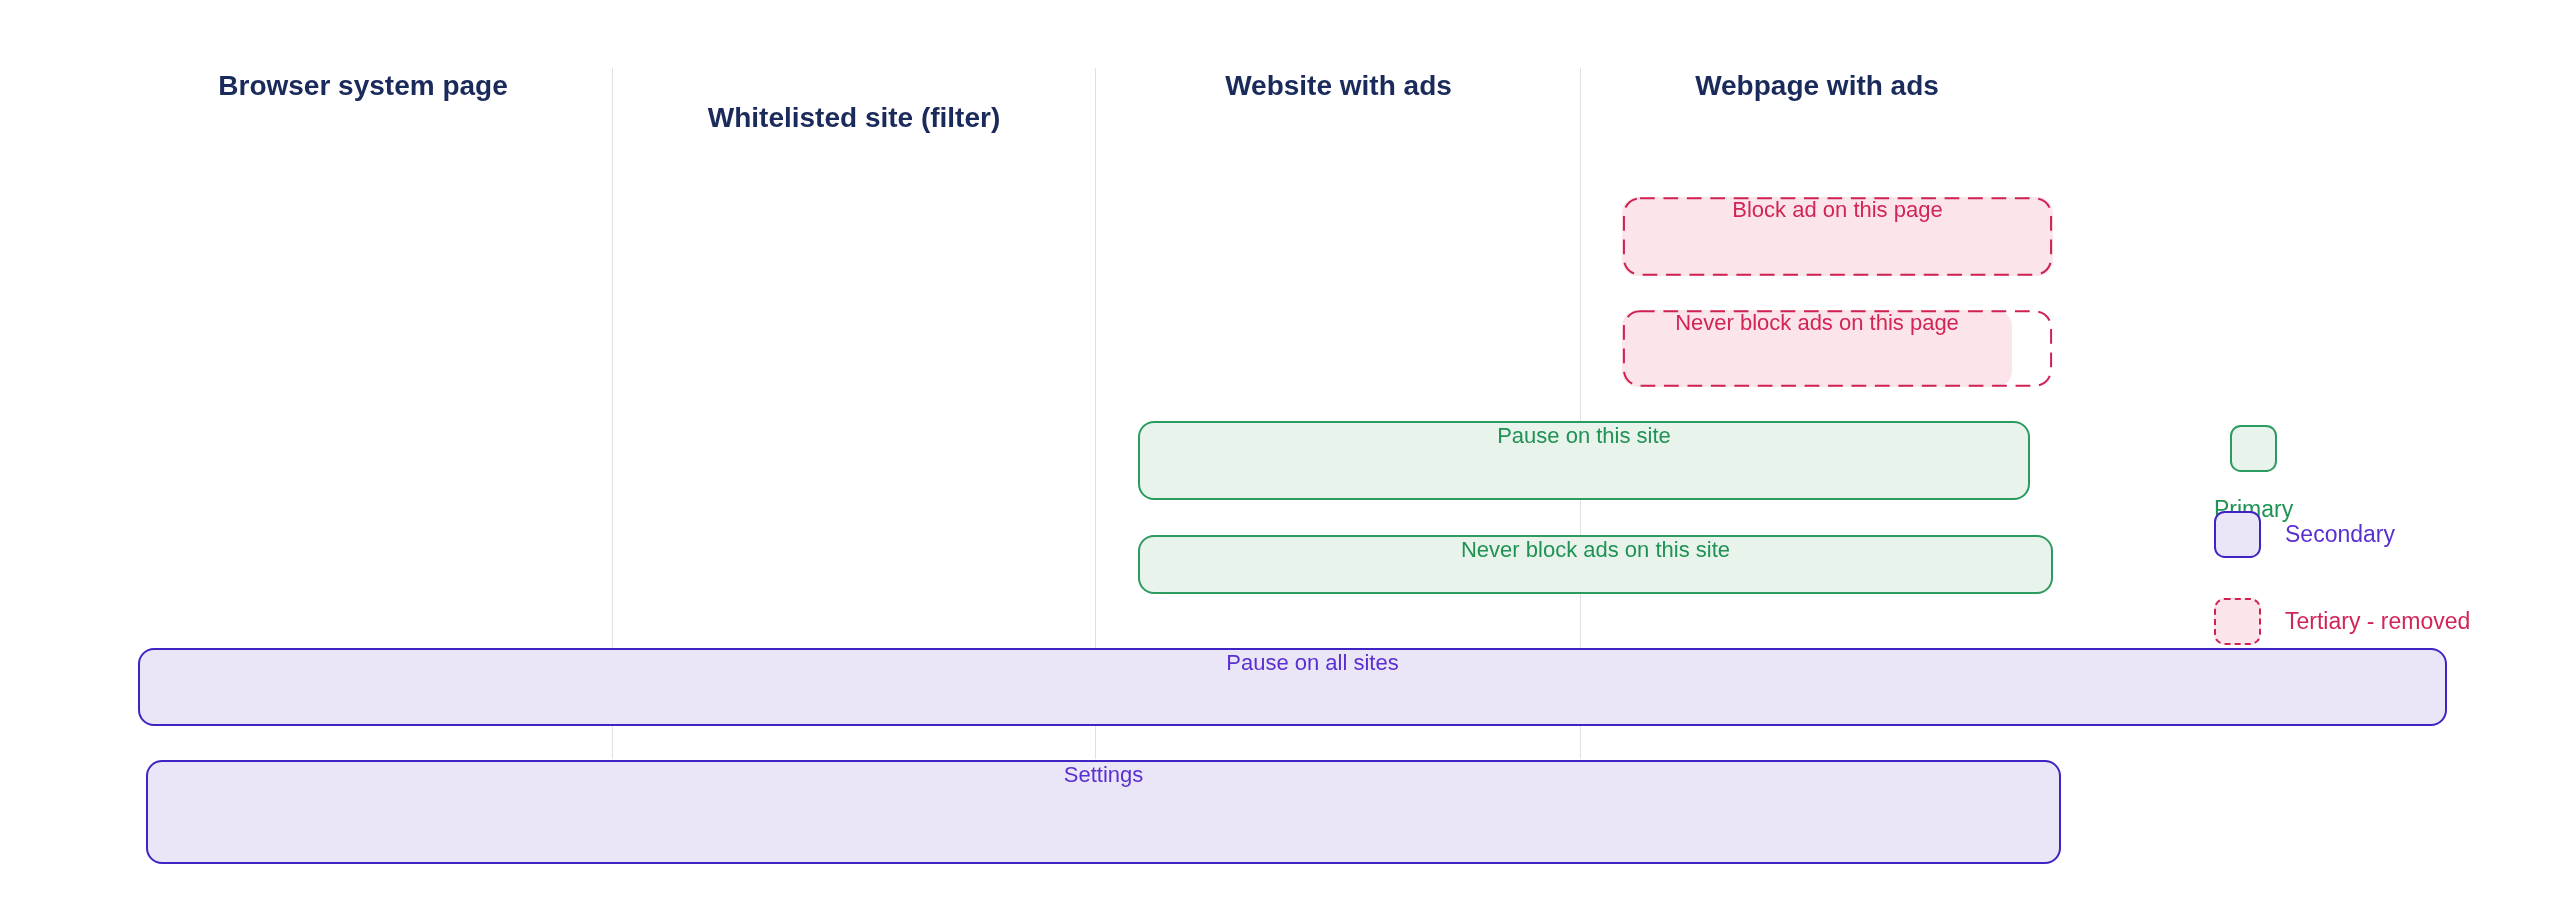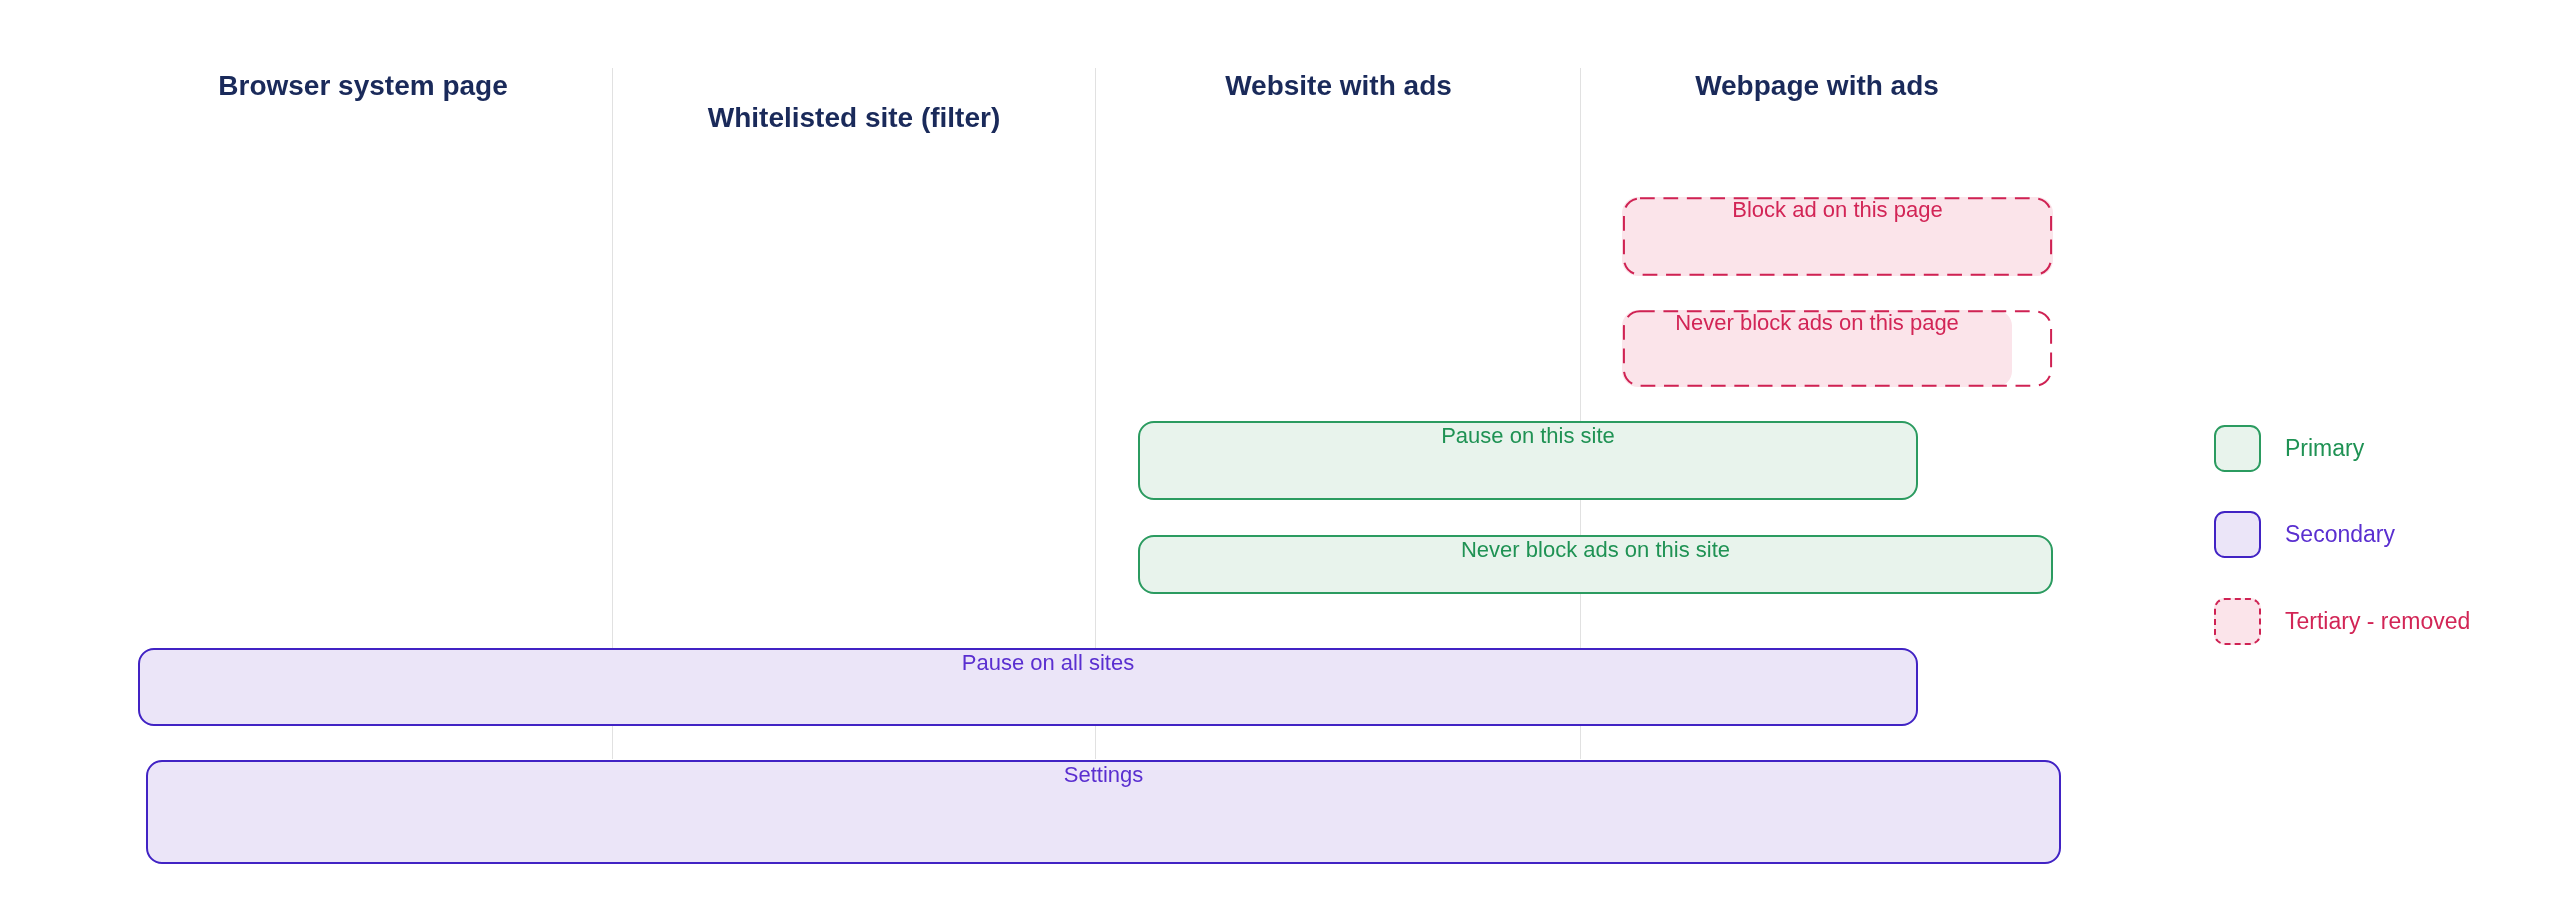--- a/index.html
+++ b/index.html
@@ -65,32 +65,32 @@
   }
   .btn .dash{position:absolute;left:0;top:0;pointer-events:none;}
   .btn .dash rect{
     fill:none;
     stroke:var(--tertiary-border);
     stroke-width:3;
     stroke-dasharray:22 13;
   }
   .b-block-ad   {left:1622px;top:197px;width:431px;height:79px;}
   .b-never-page {left:1622px;top:310px;width:390px;height:77px;}
-  .b-pause-site {left:1138px;top:421px;width:780px;height:79px;}
+  .b-pause-site {left:1138px;top:421px;width:892px;height:79px;}
   .b-never-site {left:1138px;top:535px;width:915px;height:59px;}
-  .b-pause-all  {left:138px;top:648px;width:1780px;height:78px;padding-left:40px;}
+  .b-pause-all  {left:138px;top:648px;width:2309px;height:78px;padding-left:40px;}
   .b-settings   {left:146px;top:760px;width:1915px;height:104px;}
   .btn-label{position:relative;z-index:1;}
   
   .legend-row{
     position:absolute;left:2214px;
     display:flex;align-items:center;gap:24px;
     font-size:23px;
   }
-  .lr1{top:425px;}
+  .lr1{top:425px;flex-direction:column;}
   .lr2{top:511px;}
   .lr3{top:598px;}
   .swatch{
     width:43px;height:43px;border-radius:10.7px;box-sizing:content-box;
     flex:0 0 auto;
   }
   .swatch.primary{background:var(--primary-fill);border:2px solid var(--primary-border);}
   .swatch.secondary{background:var(--secondary-fill);border:2px solid var(--secondary-border);}
   .swatch.tertiary{background:var(--tertiary-fill);border:2px dashed var(--tertiary-border);}
   .legend-label.primary-text{color:var(--primary-text);}

